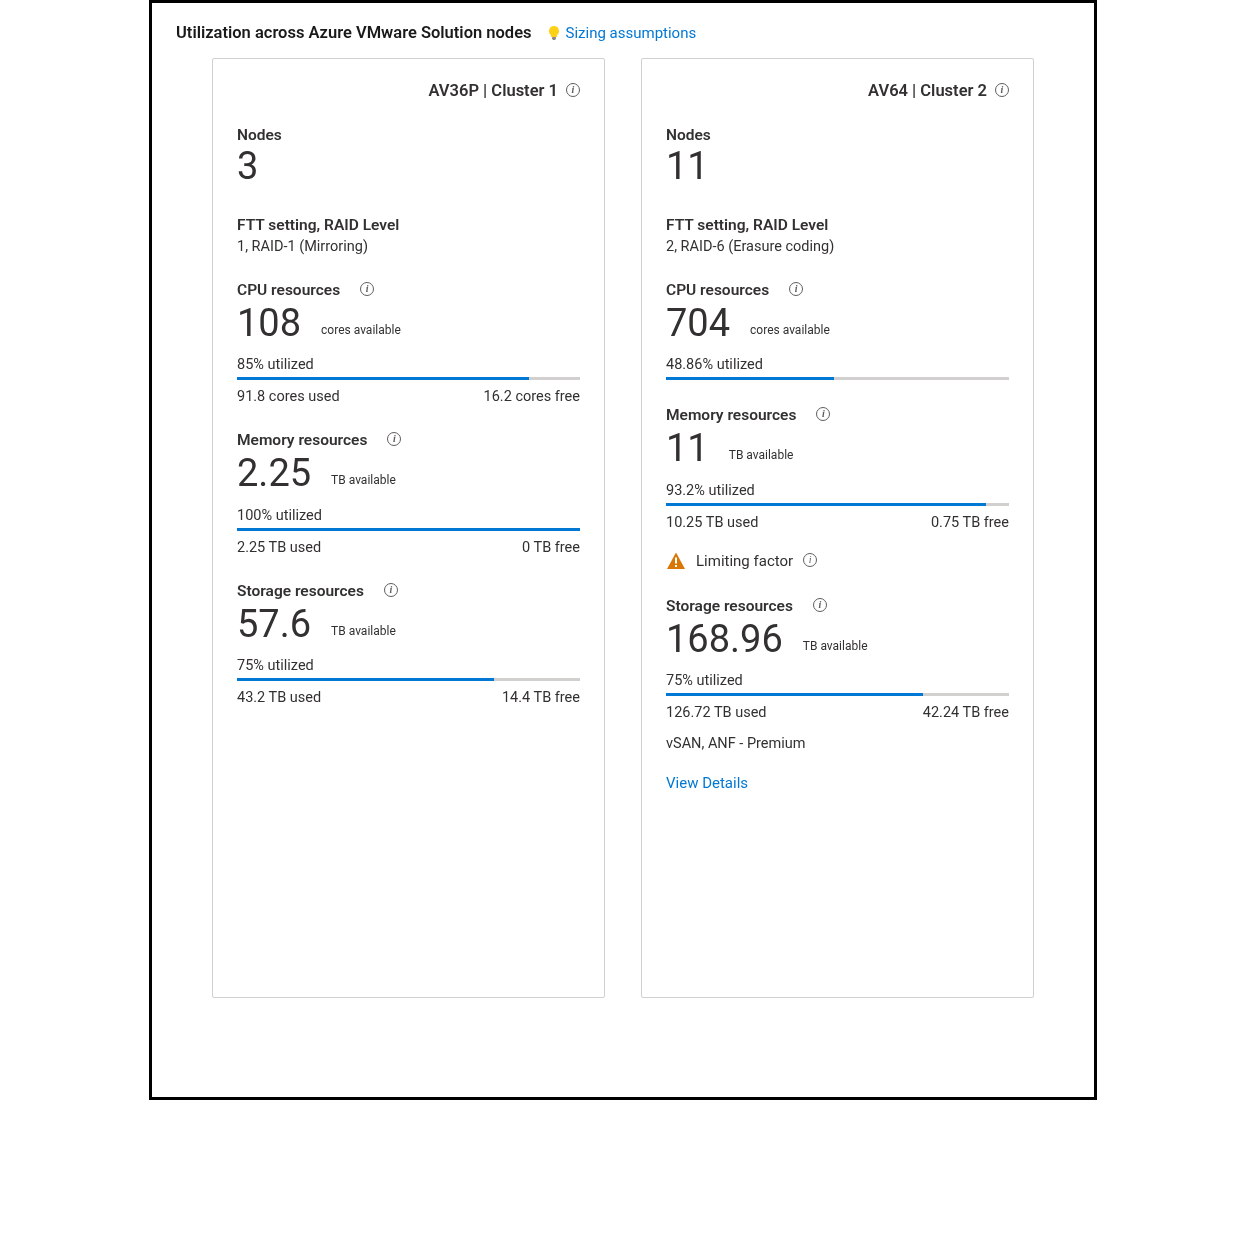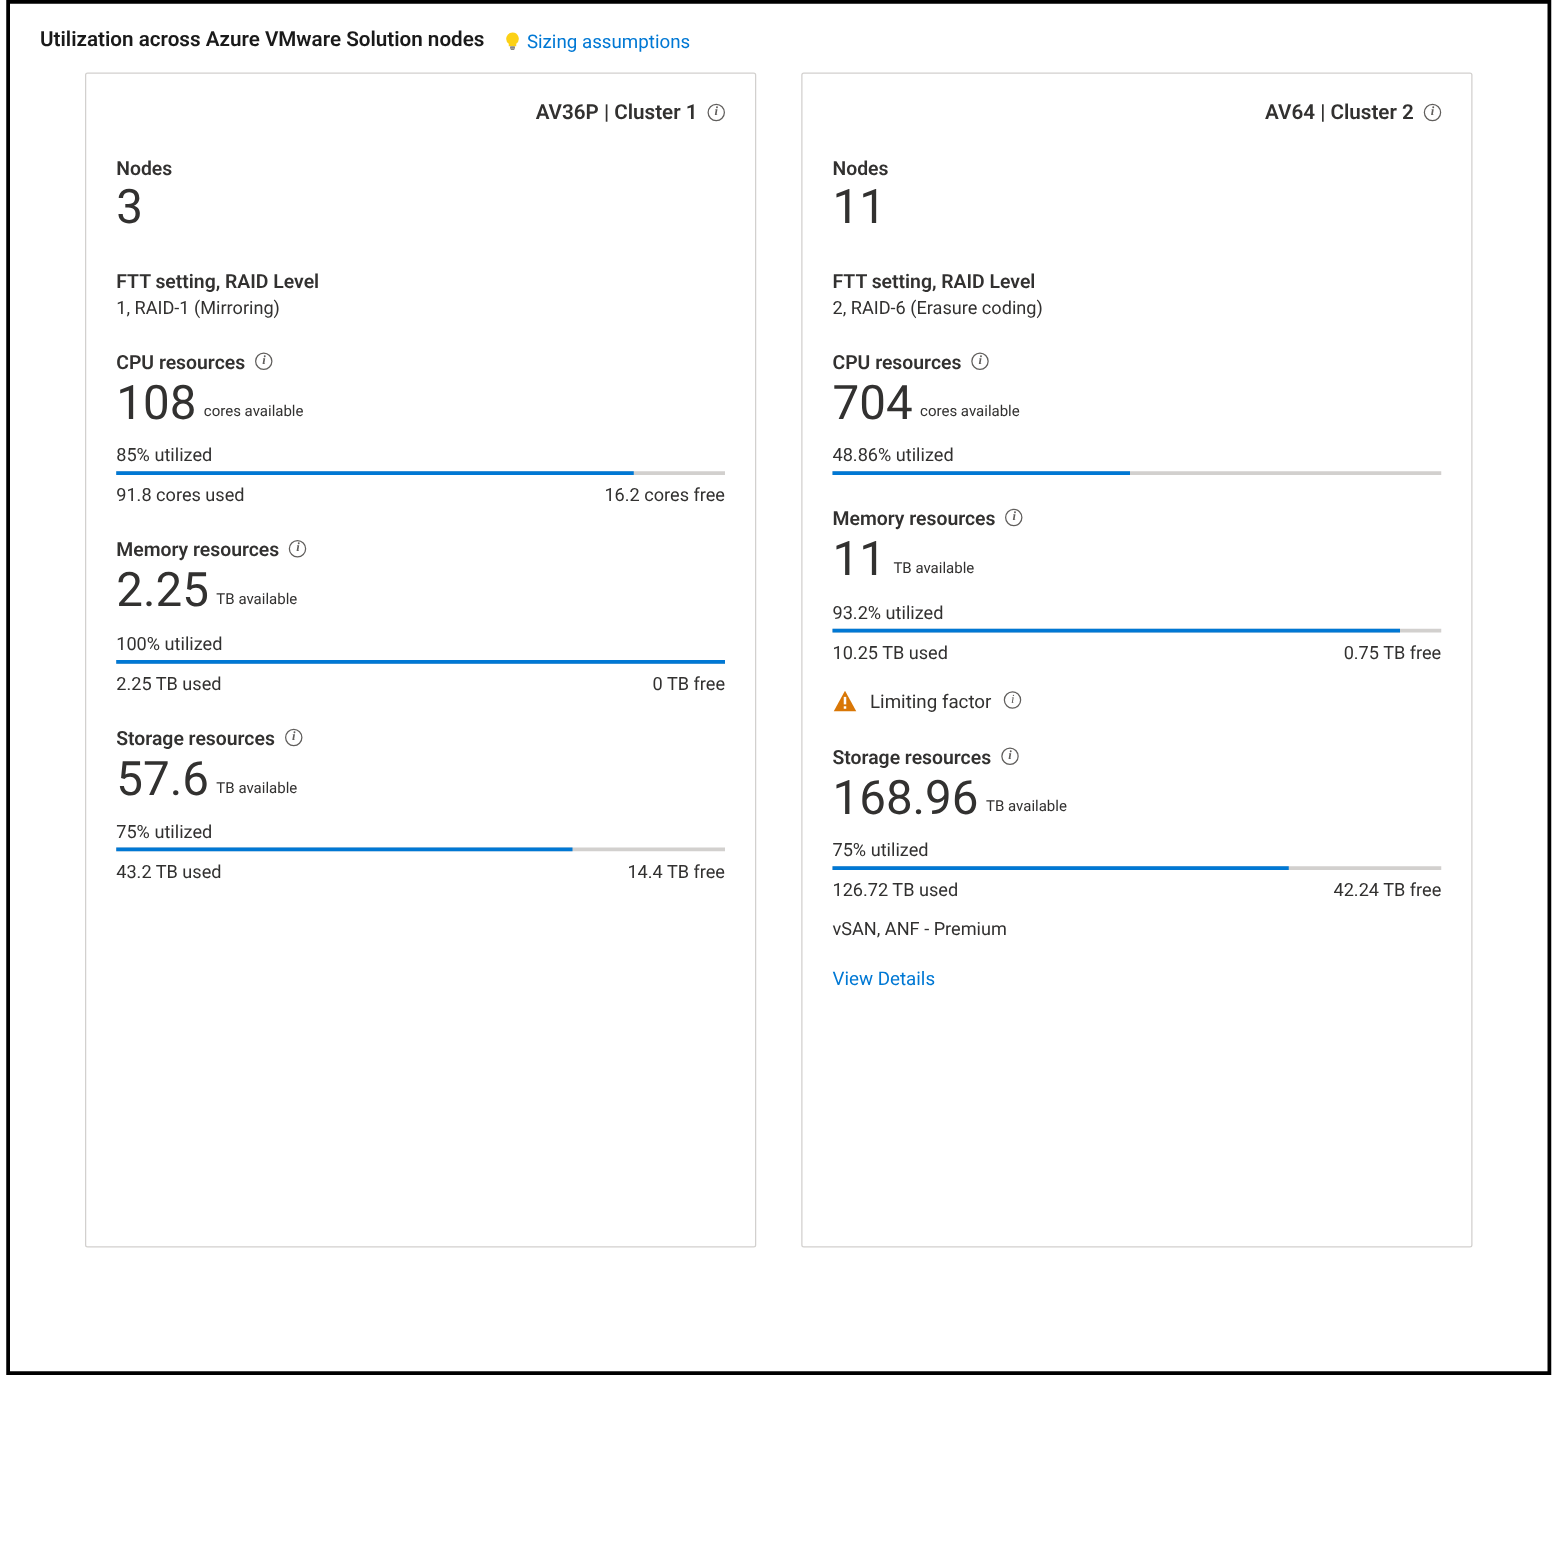--- a/index.html
+++ b/index.html
@@ -4,21 +4,21 @@
 <style>
   * { box-sizing: border-box; }
   body {
     margin: 0;
     font-family: "Segoe UI", -apple-system, BlinkMacSystemFont, Roboto, Helvetica, Arial, sans-serif;
     color: #323130;
     background: #fff;
   }
   .frame {
     border: 3px solid #000;
-    width: 1236px;
+    width: 948px;
     margin: 0 auto;
     padding: 20px 24px 40px 24px;
     min-height: 1100px;
   }
   .header-row {
     display: flex;
     align-items: center;
     gap: 14px;
     padding-bottom: 14px;
   }
@@ -64,40 +64,40 @@
     margin-top: 26px;
   }
   .section-sub {
     font-size: 14.5px;
     color: #323130;
     margin-top: 4px;
   }
   .big-num-row {
     display: flex;
     align-items: baseline;
-    gap: 6px;
+    gap: 20px;
     margin-top: 2px;
   }
   .big-num {
     font-size: 38px;
     font-weight: 400;
     line-height: 1.2;
   }
   .big-suffix {
     font-size: 12px;
     color: #323130;
     position: relative;
     top: -2px;
   }
   .res-head {
     font-size: 15.5px;
     font-weight: 600;
     display: flex;
     align-items: center;
-    gap: 8px;
+    gap: 20px;
     margin-top: 26px;
   }
   .util {
     font-size: 14.5px;
     margin-top: 10px;
     margin-bottom: 4px;
   }
   .bar-track {
     height: 3px;
     background: #d2d0ce;

